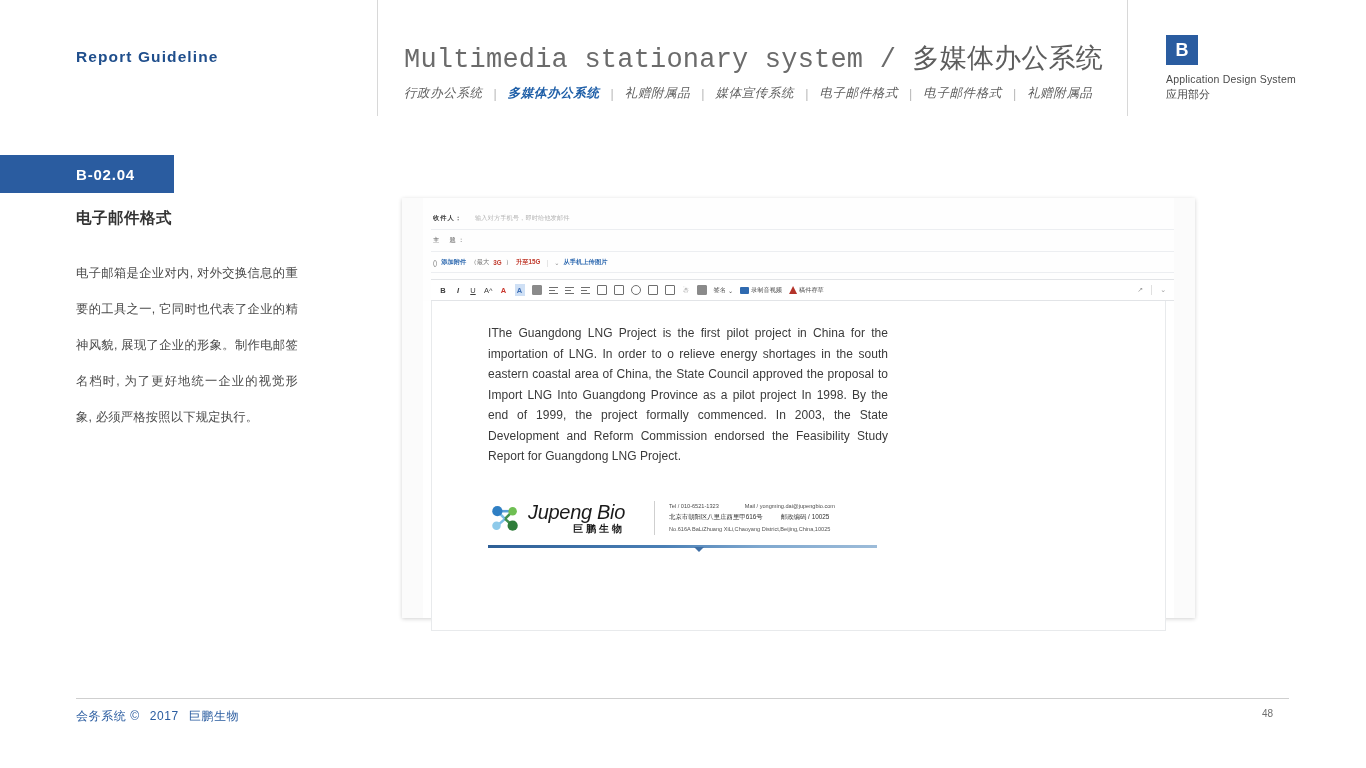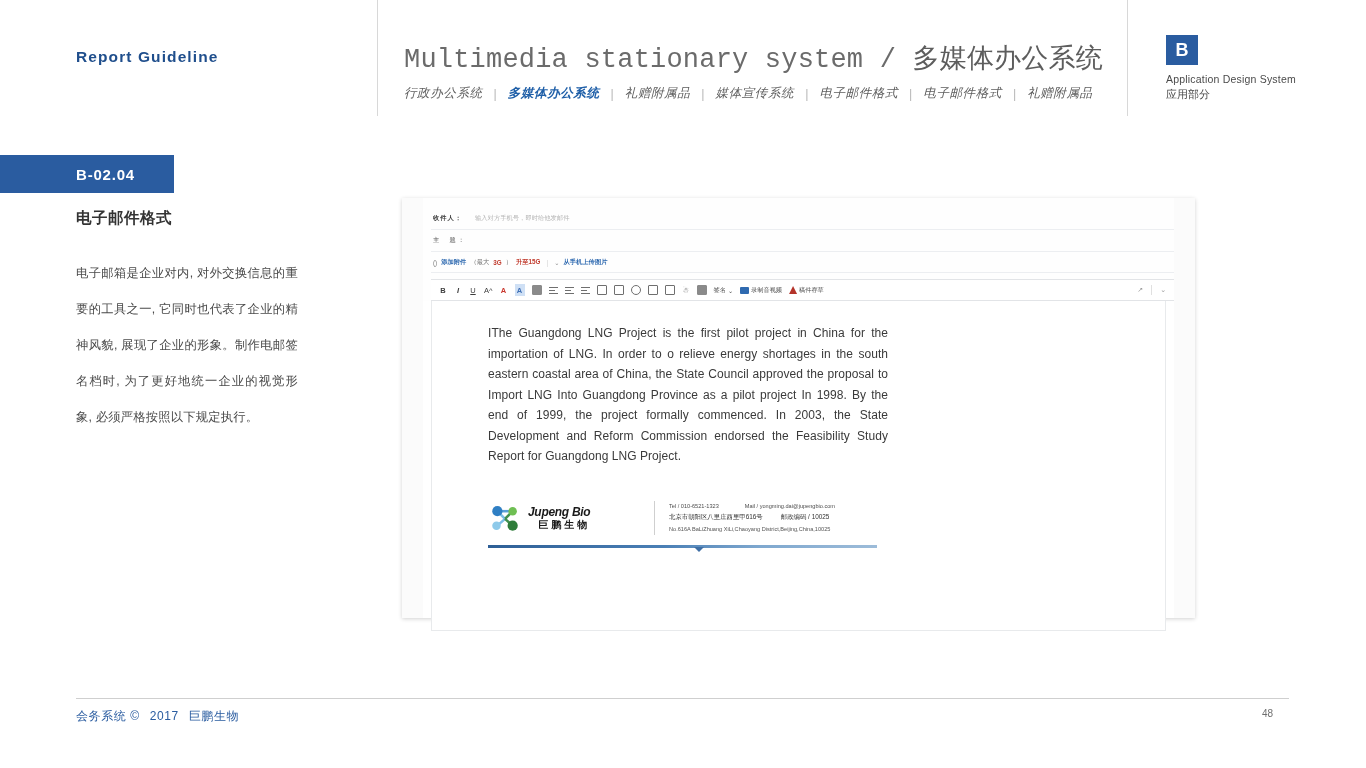--- a/index.html
+++ b/index.html
@@ -319,22 +319,22 @@
   }
   .sig-logo {
     display: flex;
     align-items: center;
     gap: 6px;
     width: 160px;
   }
   .sig-mark { width: 34px; height: 34px; flex: none; }
   .sig-wordmark { line-height: 1; }
   .sig-name-en {
-    font-size: 12px;
-    font-weight: bold;
+    font-size: 20px;
+    font-weight: normal;
     font-style: italic;
     color: #1a1a1a;
     letter-spacing: -0.3px;
   }
   .sig-name-cn {
     font-size: 10px;
     font-weight: bold;
     color: #1a1a1a;
     letter-spacing: 3px;
     margin-top: 2px;

